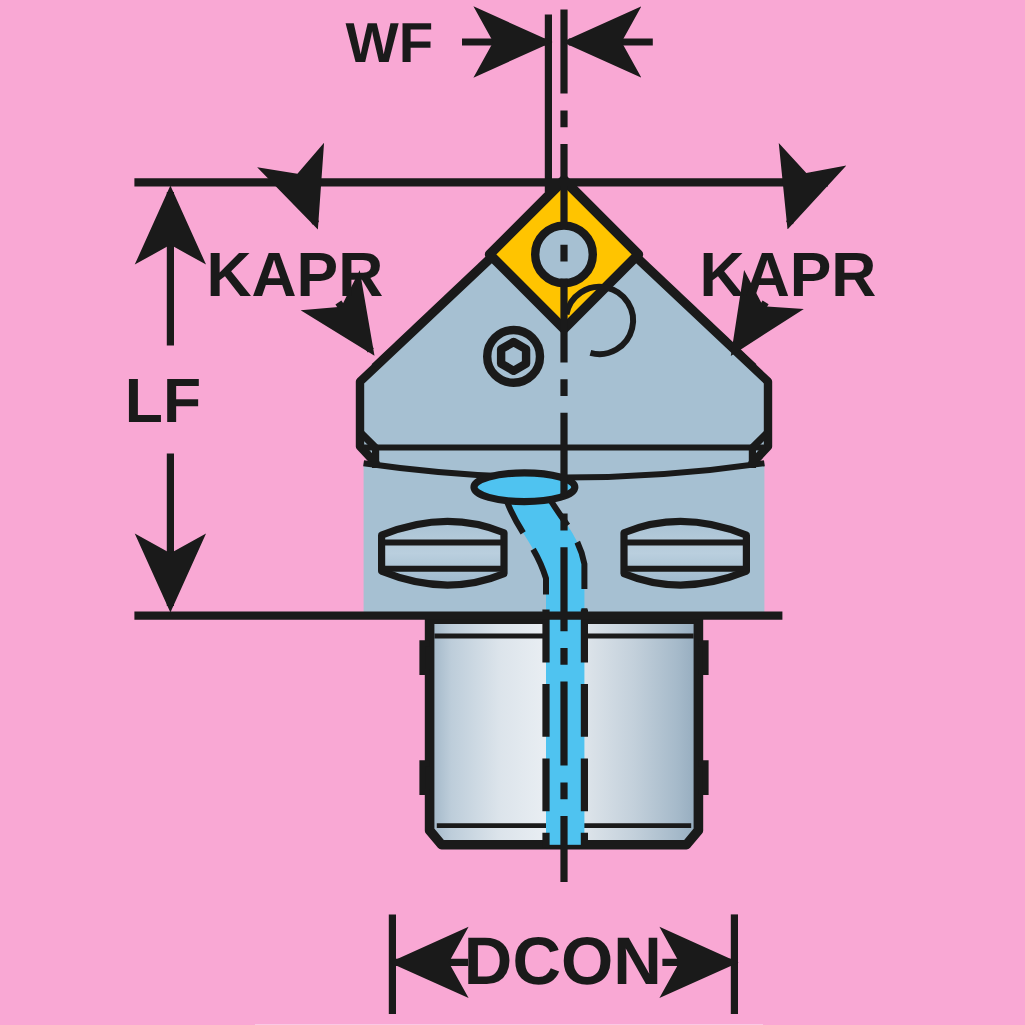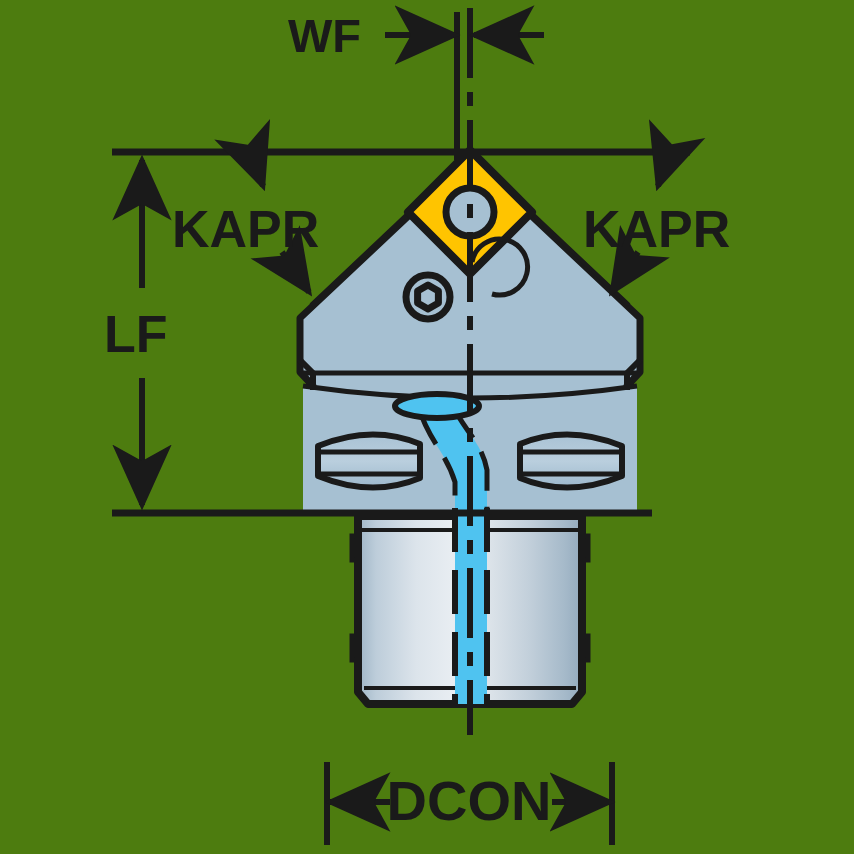--- a/index.html
+++ b/index.html
@@ -10,21 +10,21 @@
   body {
     width: 854px;
     height: 854px;
     font-family: "Liberation Sans", sans-serif;
     overflow: hidden;
   }
   #stage {
     position: relative;
     width: 854px;
     height: 854px;
-    background: #4d7c0f;
+    background: #f9a8d4;
   }
   #drawing {
     position: absolute;
     top: 0;
     left: 0;
     width: 854px;
     height: 854px;
   }
   .dim-label {
     font-family: "Liberation Sans", sans-serif;

